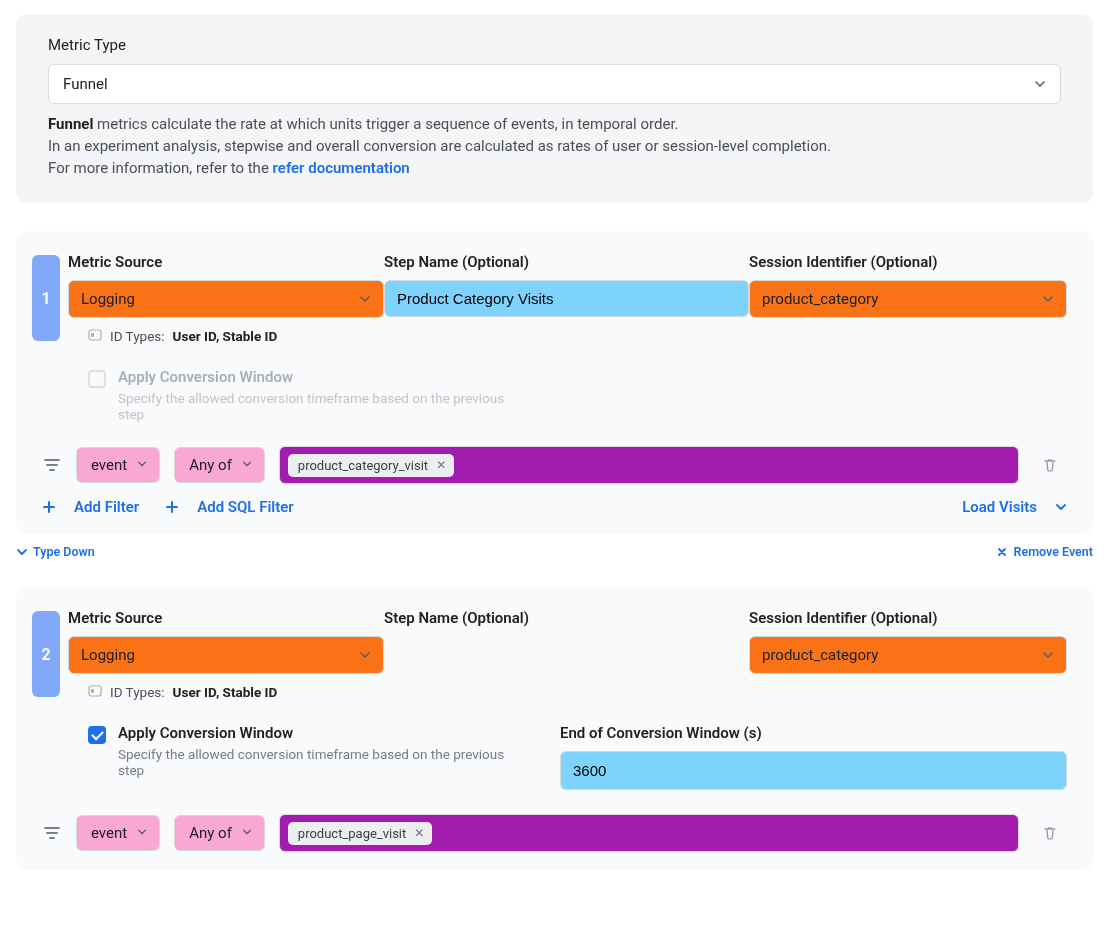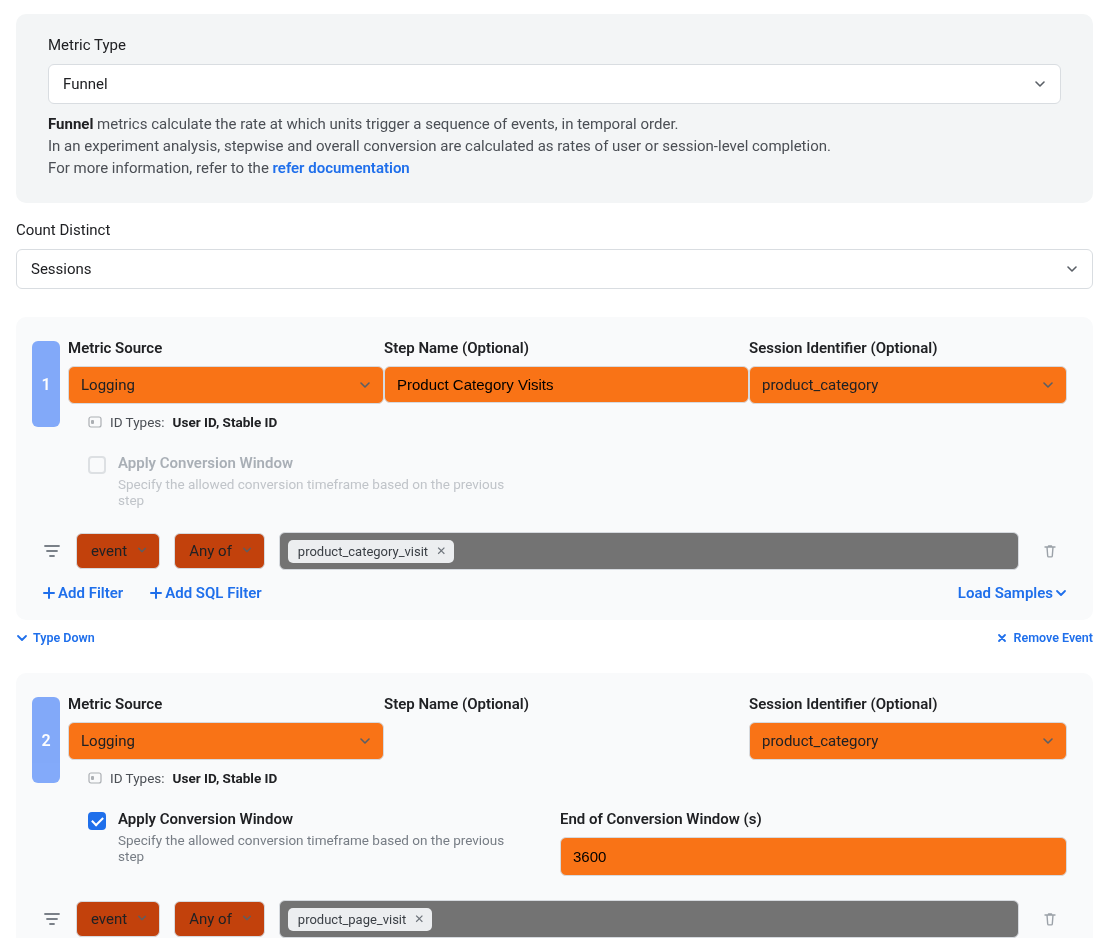--- a/index.html
+++ b/index.html
@@ -101,29 +101,28 @@
     border-radius: 6px;
     padding: 9px 12px;
     display: flex;
     align-items: center;
     justify-content: space-between;
     font-size: 15px;
     cursor: pointer;
   }
   .small-input {
     width: 100%;
-    background: #f97316;
+    background: #7dd3fc;
     border: 1px solid #d6dadf;
     border-radius: 6px;
     padding: 9px 12px;
     font-size: 15px;
   }
   .idtypes {
     display: flex;
-    align-items: center;
     gap: 8px;
     margin-top: 10px;
     margin-left: 46px;
     font-size: 13.5px;
     color: #4b4f55;
   }
   .idtypes .strong { font-weight: 700; color: #202124; }
   .idtypes .icon-box { width: 14px; height: 14px; opacity: 0.55; }
 
   
@@ -175,31 +174,31 @@
     gap: 14px;
     margin-top: 24px;
   }
   .icon-btn-bare {
     width: 20px;
     height:20px;
     display:flex;align-items:center;justify-content:center;
     color:#7a8088;
   }
   .mini-select {
-    background:#c2410c;
+    background:#f9a8d4;
     border:1px solid #d6dadf;
     border-radius:6px;
     padding:8px 10px 8px 14px;
     display:flex;align-items:center;gap:10px;
     font-size:15px;
     cursor:pointer;
   }
   .chip-input {
     flex:1;
-    background:#737373;
+    background:#a21caf;
     border:1px solid #d6dadf;
     border-radius:6px;
     padding:6px 8px;
     min-height:38px;
     display:flex;align-items:center;gap:6px;
   }
   .chip {
     display:inline-flex;align-items:center;gap:8px;
     background:#eceef0;
     border-radius:5px;
@@ -216,21 +215,21 @@
   }
 
   
   .actions-row {
     display:flex;align-items:center;justify-content:space-between;
     margin-top:14px;
     padding-left: 0;
   }
   .actions-left { display:flex; gap:26px; }
   .link-btn {
-    display:flex;align-items:center;gap:2px;
+    display:flex;align-items:center;gap:18px;
     color:#1f6feb;
     font-weight:600;
     font-size:15px;
     cursor:pointer;
   }
   .link-btn svg { flex-shrink:0; }
 
   
   .step-footer {
     display:flex;align-items:center;justify-content:space-between;
@@ -267,31 +266,20 @@
           </svg>
       </span>
     </div>
     <div class="help-text">
       <span class="bold">Funnel</span><span> metrics calculate the rate at which units trigger a sequence of events, in temporal order.</span><br>
       <span>In an experiment analysis, stepwise and overall conversion are calculated as rates of user or session-level completion.</span><br>
       <span>For more information, refer to the </span><a href="#">refer documentation</a>
     </div>
   </div>
 
-  <div class="section-plain">
-    <div class="field-label">Count Distinct</div>
-    <div class="select">
-      <span>Sessions</span>
-      <span class="chev">
-        <svg width="12" height="12" viewBox="0 0 12 12">
-            <path d="M2 4l4 4 4-4" stroke="#5a5f66" stroke-width="1.6" fill="none" stroke-linecap="round" stroke-linejoin="round"></path>
-          </svg>
-      </span>
-    </div>
-  </div>
 
   <div class="step-card">
     <div class="step-badge">1</div>
     <div class="step-content">
       <div class="step-row1">
         <div class="col-source">
           <div class="field-label">Metric Source</div>
           <div class="small-select">
             <span>Logging</span>
             <span class="chev">
@@ -382,21 +370,21 @@
             <span>Add Filter</span>
           </div>
           <div class="link-btn">
             <svg width="14" height="14" viewBox="0 0 14 14">
                 <path d="M7 2v10M2 7h10" stroke="#1f6feb" stroke-width="2" stroke-linecap="round"></path>
               </svg>
             <span>Add SQL Filter</span>
           </div>
         </div>
         <div class="link-btn">
-          <span>Load Samples</span>
+          <span>Load Visits</span>
           <svg width="12" height="12" viewBox="0 0 12 12">
               <path d="M2 4l4 4 4-4" stroke="#1f6feb" stroke-width="1.8" fill="none" stroke-linecap="round" stroke-linejoin="round"></path>
             </svg>
         </div>
       </div>
     </div>
   </div>
   <div class="step-footer">
     <div class="left">
       <div class="tiny-link">

